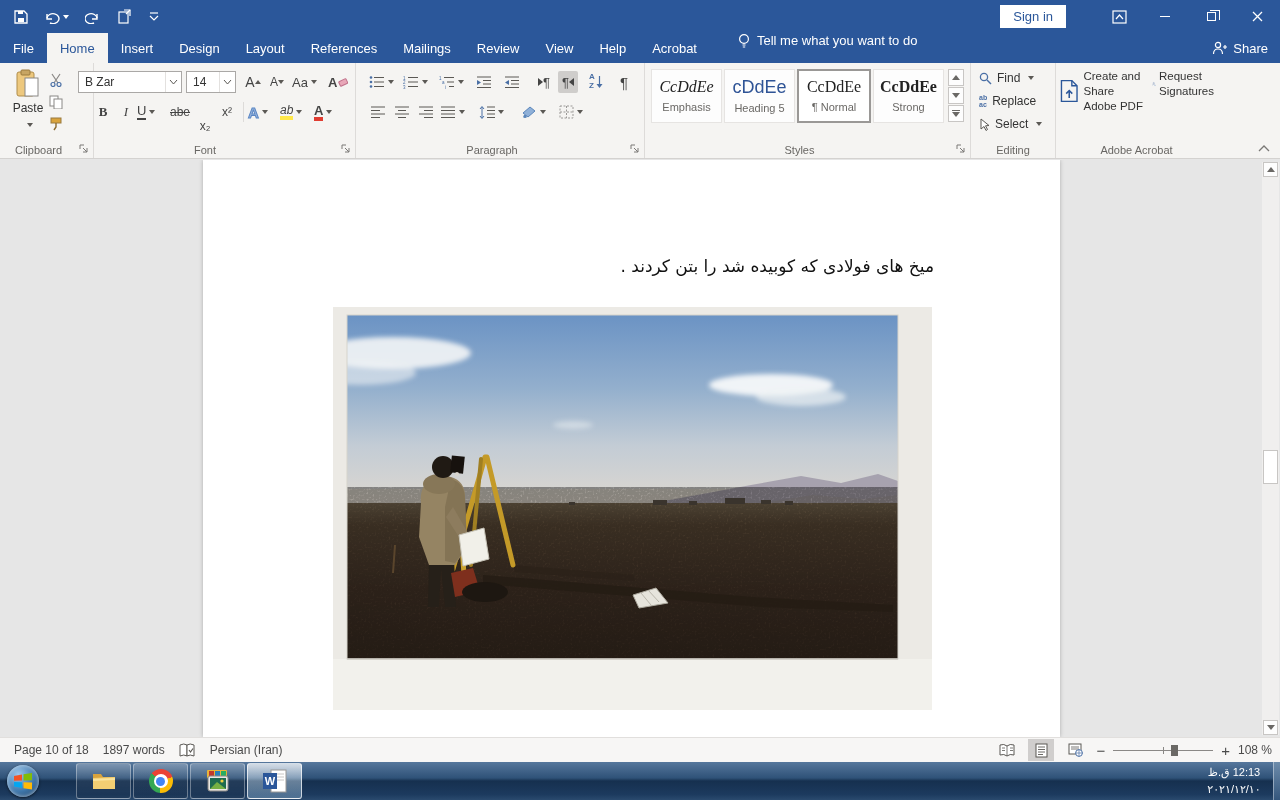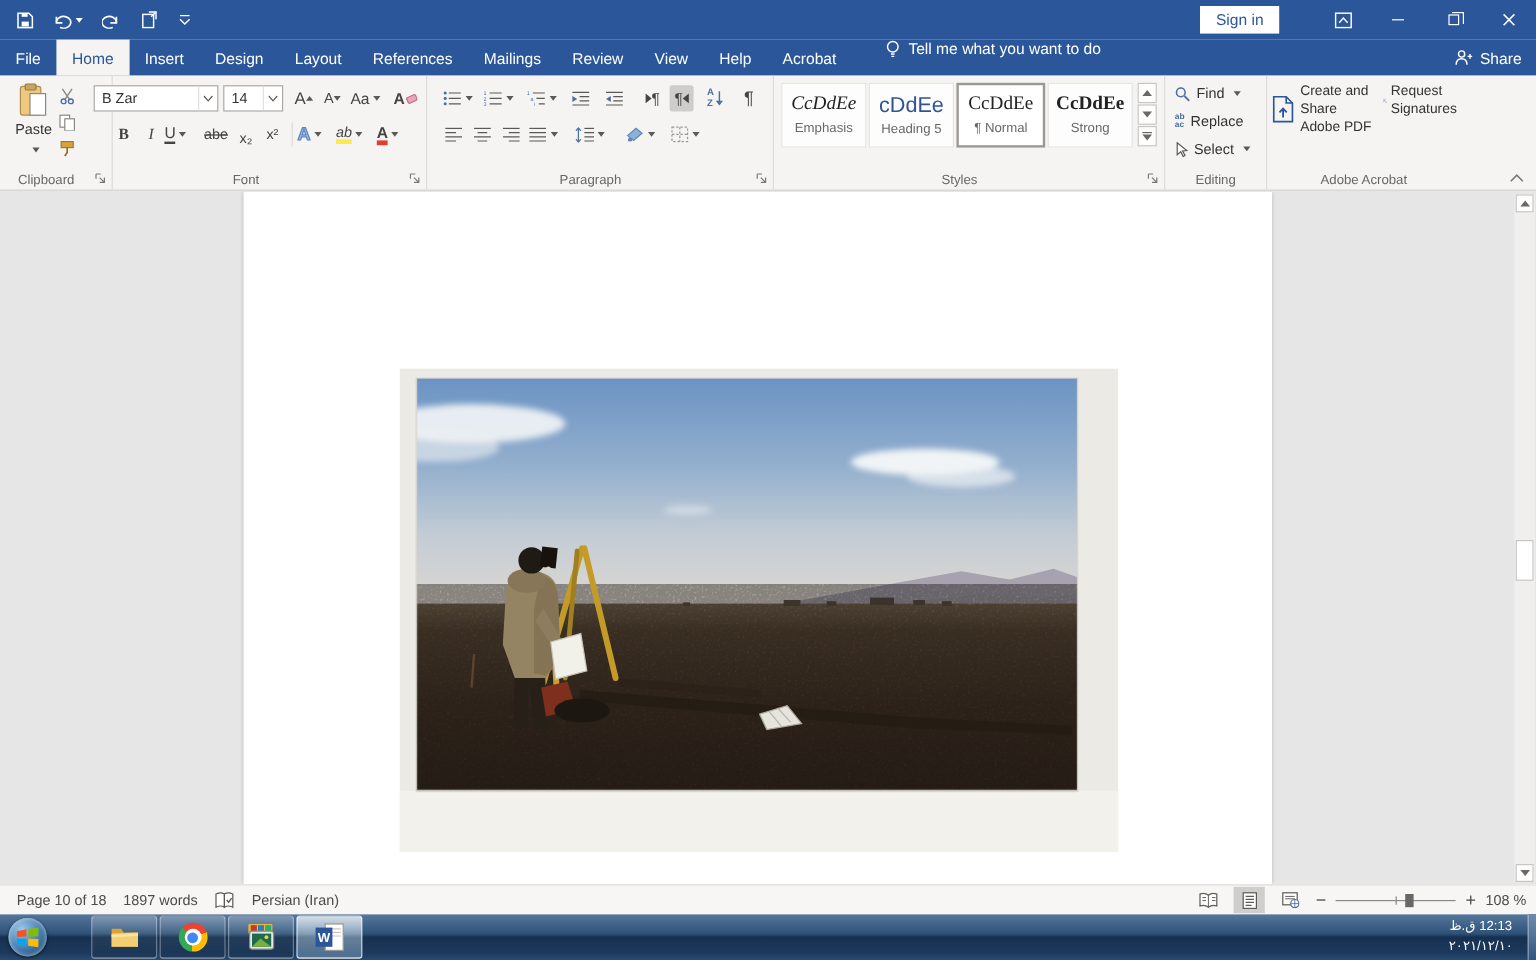--- a/index.html
+++ b/index.html
@@ -270,21 +270,21 @@
     <span class="ib" style="position:absolute;left:45px;top:38px;font-style:italic;font-family:'Liberation Serif',serif">
         <span>I</span>
       </span>
     <span class="ib" style="position:absolute;left:65px;top:38px">
         <span class="u-ltr">U</span>
         <span class="car"></span>
       </span>
     <span class="ib strike" style="position:absolute;left:98px;top:38px">
         <span>abe</span>
       </span>
-    <span class="ib" style="position:absolute;left:124px;top:41px;font-size:12px">
+    <span class="ib" style="position:absolute;left:124px;top:52px;font-size:12px">
         <span>x₂</span>
       </span>
     <span class="ib" style="position:absolute;left:146px;top:38px;font-size:12px">
         <span>x²</span>
       </span>
     <span class="vsep" style="position:absolute;left:168px;top:39px"></span>
     <span class="ib eff-a" style="position:absolute;left:176px;top:38px">
         <span>A</span>
         <span class="car"></span>
       </span>
@@ -506,20 +506,21 @@
 
   <span style="position:absolute;right:10px;bottom:6px;cursor:pointer">
       <svg width="12" height="8" viewBox="0 0 12 8">
         <path d="M1 7 l5-5 5 5" fill="none" stroke="#7a7876" stroke-width="1.3"></path>
       </svg>
     </span>
 </div>
 
 <div class="docarea">
   <div class="page">
+    <div class="ptext" style="top:96px;text-align:right">میخ  های فولادی که کوبیده شد را بتن کردند  .</div>
 
     <div class="photo">
       <svg width="599" height="403" viewBox="0 0 599 403">
         <defs>
           <linearGradient id="sky" x1="0" y1="0" x2="0" y2="1">
             <stop offset="0" stop-color="#6b93c4"></stop>
               <stop offset="0.38" stop-color="#93afcd"></stop>
             <stop offset="0.68" stop-color="#c3ccd5"></stop>
               <stop offset="1" stop-color="#ded8d0"></stop>
           </linearGradient>

